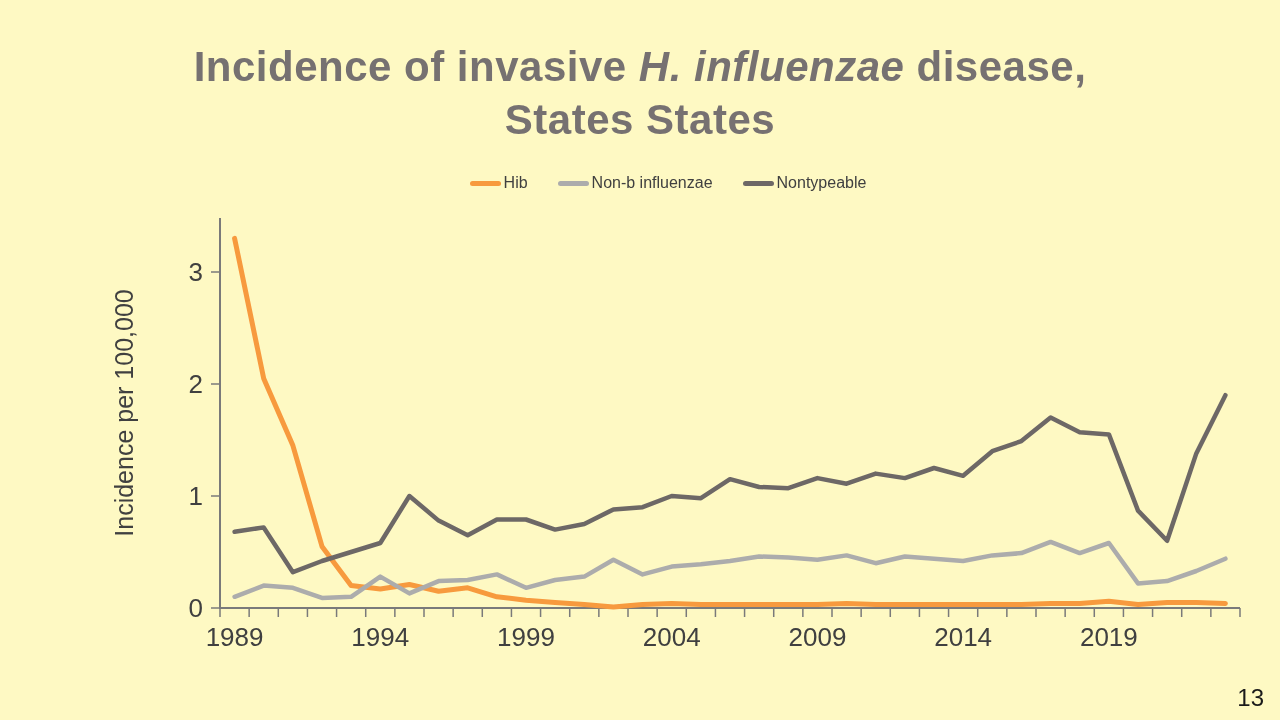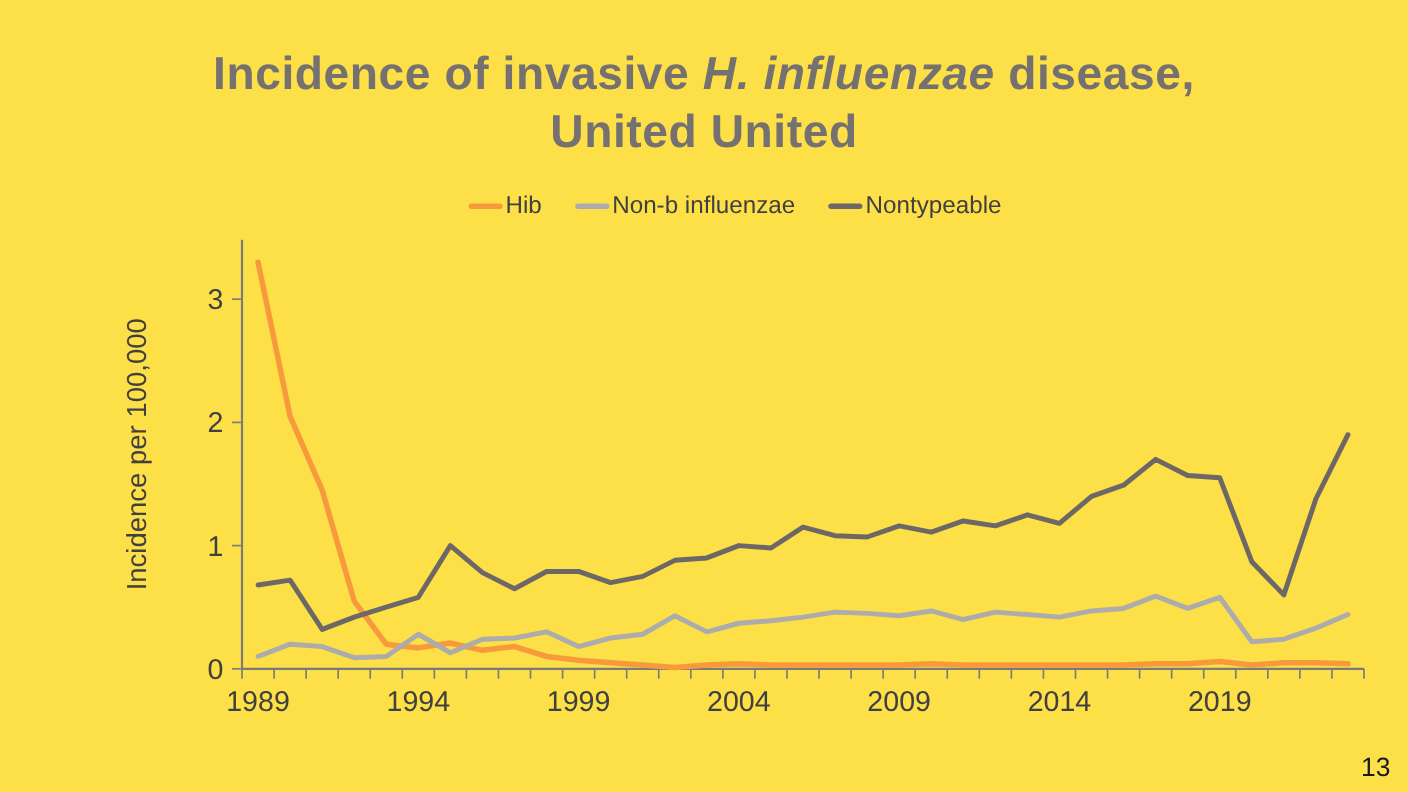--- a/index.html
+++ b/index.html
@@ -8,21 +8,21 @@
     background: #ffffff;
     width: 1280px;
     height: 720px;
     overflow: hidden;
     font-family: "Liberation Sans", sans-serif;
   }
   .slide {
     position: relative;
     width: 1280px;
     height: 720px;
-    background: #fde047;
+    background: #fef9c3;
   }
   .title-block {
     position: absolute;
     top: 40px;
     left: 0;
     width: 1280px;
     text-align: center;
     font-weight: bold;
     font-size: 42px;
     line-height: 53px;
@@ -46,21 +46,21 @@
     align-items: center;
     gap: 3px;
   }
   .legend-swatch {
     width: 31px;
     height: 5px;
     border-radius: 2.5px;
     flex: none;
   }
   .legend-label {
-    font-size: 22px;
+    font-size: 16px;
     color: #404040;
     white-space: nowrap;
   }
   .chart-svg {
     position: absolute;
     left: 0;
     top: 0;
     width: 1280px;
     height: 720px;
   }
@@ -72,21 +72,21 @@
     color: #1a1a1a;
   }
 </style>
 </head>
 <body>
 
 <div class="slide">
 
   <div class="title-block">
     <div><span>Incidence of invasive </span><span class="it">H. influenzae</span><span> disease,</span></div>
-    <div>United United</div>
+    <div>States States</div>
   </div>
 
   <div class="legend">
     <div class="legend-item">
       <span class="legend-swatch" style="background: rgb(247, 154, 62);"></span>
       <span class="legend-label">Hib</span>
     </div>
     <div class="legend-item">
       <span class="legend-swatch" style="background: rgb(172, 172, 172);"></span>
       <span class="legend-label">Non-b influenzae</span>

